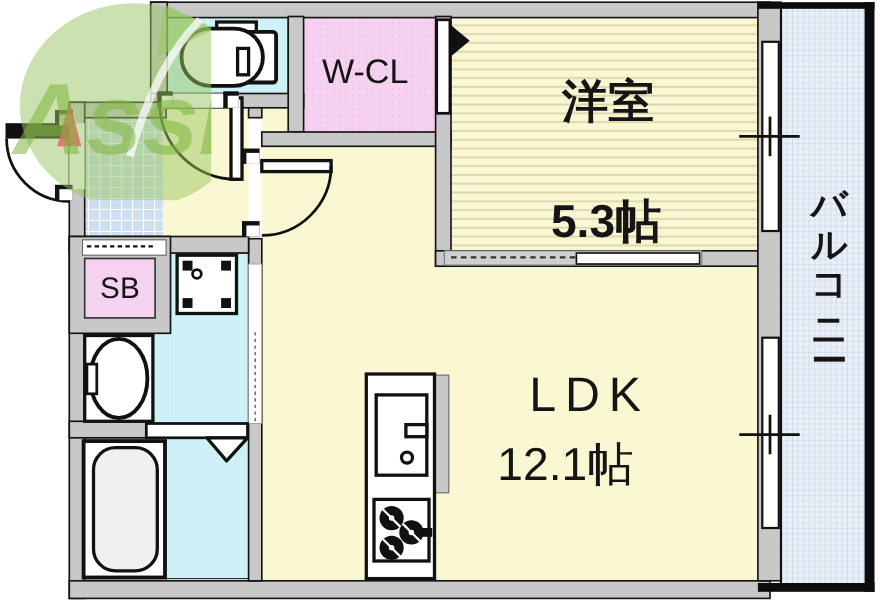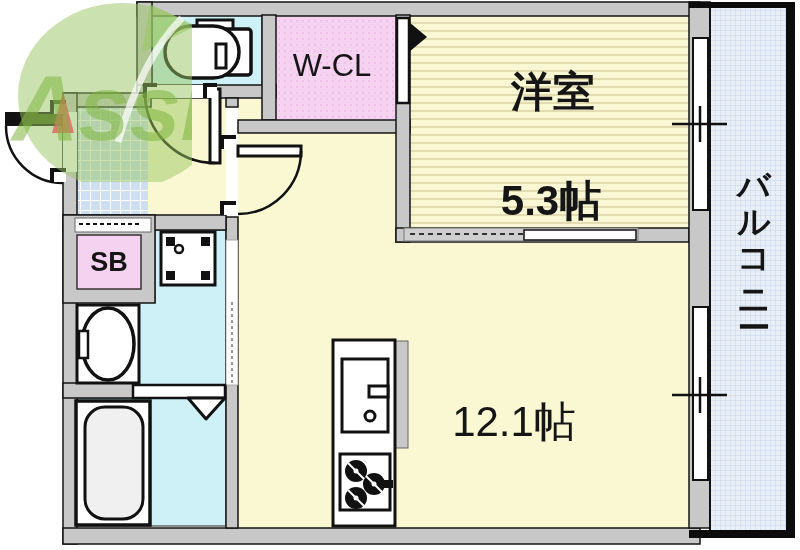--- a/index.html
+++ b/index.html
@@ -7,21 +7,21 @@
           font-family:"Liberation Sans","DejaVu Sans",sans-serif;}
   .canvas svg{position:absolute;left:0;top:0;}
   .lbl{position:absolute;color:#151515;white-space:nowrap;transform:translate(-50%,-50%);
        font-weight:600;line-height:1;}
   .lbl-genkan{left:126px;top:160px;font-size:44px;}
   .lbl-wcl{left:332px;top:65px;font-size:31px;font-weight:500;}
   .lbl-yoshitsu{left:553px;top:92px;font-size:42px;}
   .lbl-yoshitsu-size{left:551px;top:157px;font-size:42px;margin-top:44px;}
   .lbl-ldk{left:536px;top:360px;font-size:44px;font-weight:500;letter-spacing:8px;}
   .lbl-ldk-size{left:514px;top:422px;font-size:42px;font-weight:500;}
-  .lbl-sb{left:109px;top:262px;font-size:27px;font-weight:700;}
+  .lbl-sb{left:109px;top:262px;font-size:27px;font-weight:400;}
   .lbl-balcony{position:absolute;left:731px;top:148px;transform:none;writing-mode:vertical-rl;
        text-orientation:upright;font-size:33px;font-weight:600;color:#151515;letter-spacing:3px;}
   .logo{position:absolute;left:608px;top:368px;width:192px;height:182px;}
 </style>
 </head>
 <body>
 
 <div class="canvas">
 
 <svg width="800" height="550" viewBox="0 0 800 550">
@@ -203,20 +203,21 @@
           <rect x="224" y="139" width="12" height="10" fill="#fff"></rect>
       <rect x="220" y="201" width="16" height="14" fill="#111"></rect>
           <rect x="224" y="205" width="12" height="10" fill="#fff"></rect>
     </g>
   </g>
 </svg>
 
 <div class="lbl lbl-yoshitsu">洋室</div>
 <div class="lbl lbl-wcl">W-CL</div>
 <div class="lbl lbl-yoshitsu-size">5.3帖</div>
+<div class="lbl lbl-ldk">LDK</div>
 <div class="lbl lbl-ldk-size">12.1帖</div>
 <div class="lbl lbl-sb">SB</div>
 <div class="lbl-balcony">バルコニー</div>
 
 <svg class="logo" viewBox="0 0 192 182">
   <ellipse cx="122" cy="96" rx="104" ry="93" fill="rgba(152,198,98,0.5)"></ellipse>
   <polygon points="150,4 196,26 142,52" fill="rgba(152,198,98,0.55)"></polygon>
   <path d="M182,18 Q142,58 118,142" fill="none" stroke="rgba(255,255,255,0.7)" stroke-width="7"></path>
   <polygon points="52,133 63,92 74,133" fill="rgba(228,96,96,0.8)"></polygon>
   <text x="12" y="140" font-size="92" font-style="italic" font-weight="bold" font-family="Liberation Sans, DejaVu Sans, sans-serif" fill="rgba(128,180,62,0.55)">Assist</text>

